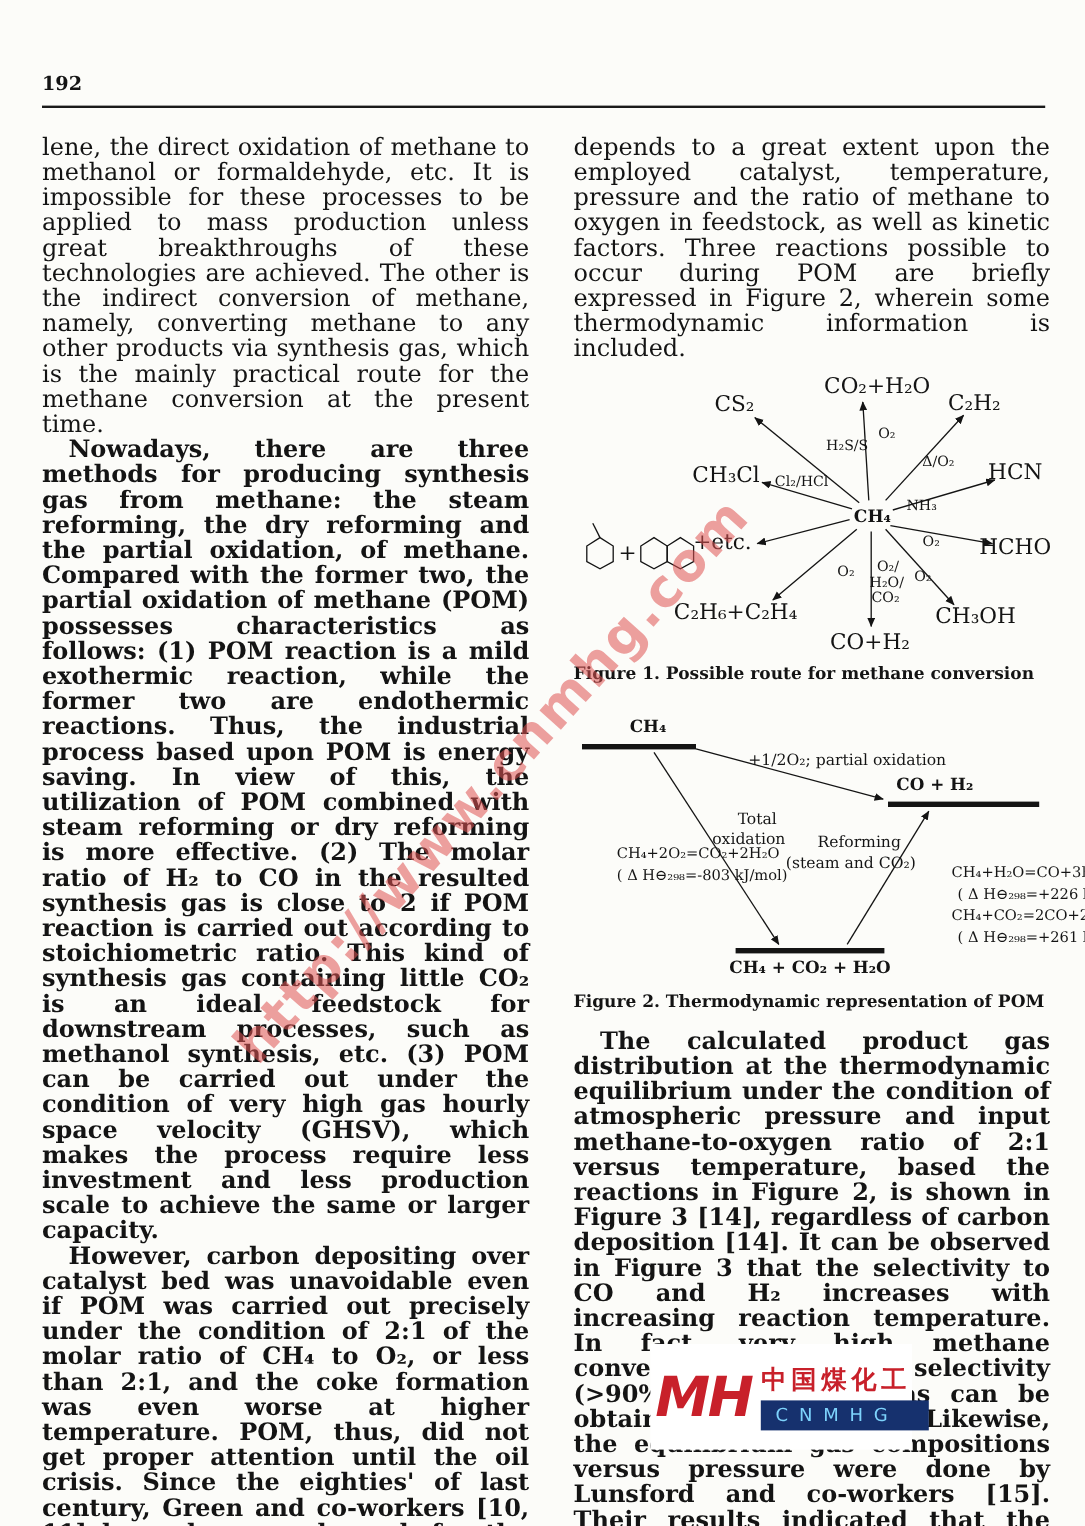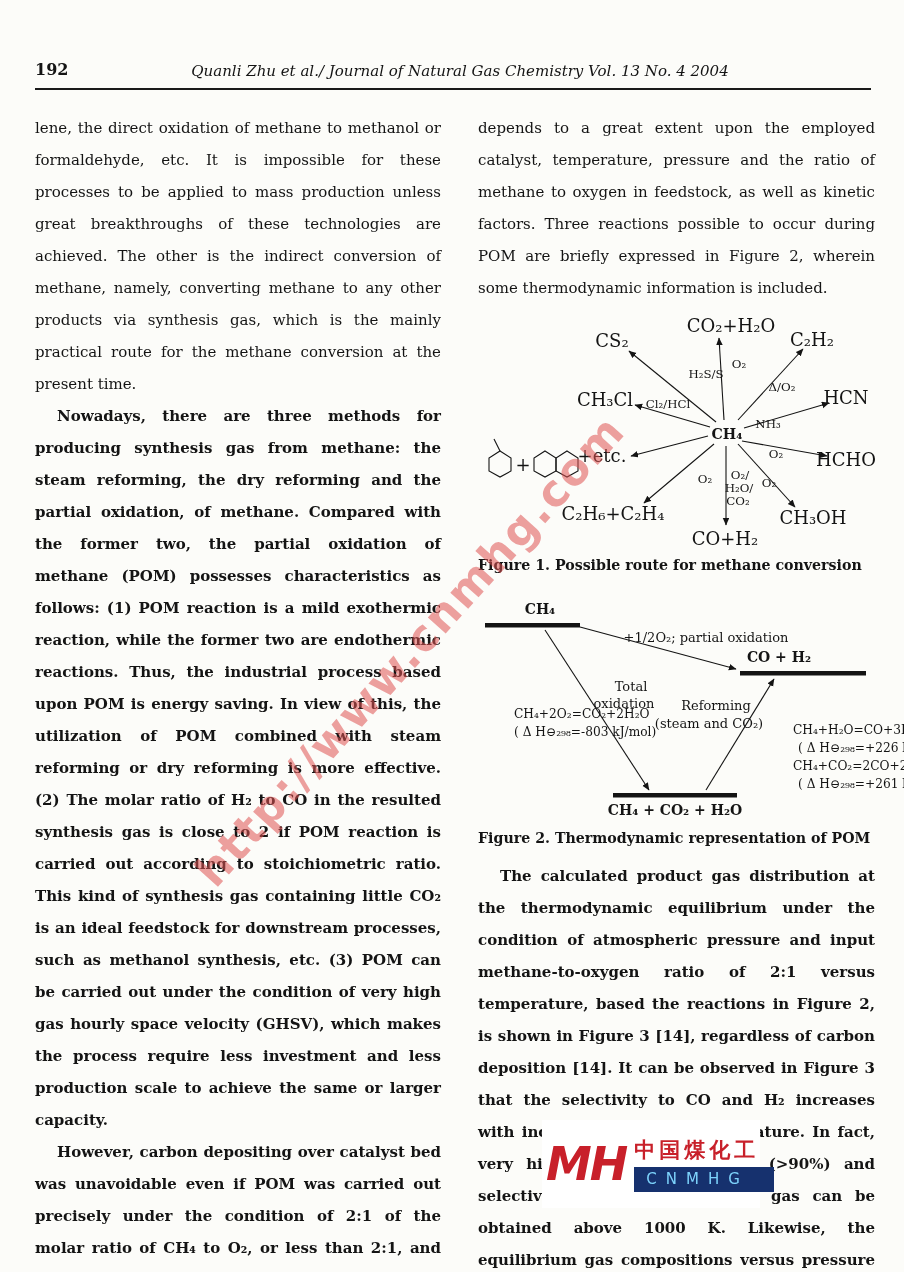--- a/index.html
+++ b/index.html
@@ -9,21 +9,21 @@
     overflow:hidden;
   }
   .page{position:absolute;inset:0;}
   .page-number{position:absolute;left:35px;top:60px;font-size:16px;font-weight:bold;}
   .running-header{position:absolute;left:110px;top:62px;width:700px;text-align:center;
     font-style:italic;font-size:15px;}
   .header-rule{position:absolute;left:35px;top:88px;width:836px;height:2px;background:#1a1a1a;}
   .col{position:absolute;top:112px;}
   .col-left{left:35px;width:406px;}
   .col-right{left:478px;width:397px;}
-  .par{margin:0;font-size:15px;line-height:32px;text-align:justify;}
+  .par{margin:0;font-size:20px;line-height:21px;text-align:justify;}
   .ind{text-indent:22px;font-weight:bold;}
   .section-heading{font-size:16px;font-weight:bold;margin:16px 0 10px 17px;line-height:24px;}
   .caption{font-weight:bold;font-size:14.2px;margin:4px 0 0 0;line-height:19px;}
   .fig{position:relative;width:397px;}
   .fig1{height:238px;margin-top:10px;}
   .fig2{height:228px;margin-top:22px;}
   .fig svg{position:absolute;left:0;top:0;}
   .fig .lbl{position:absolute;transform:translate(-50%,-50%);font-size:18px;white-space:nowrap;}
   .fig .lbl.sm{font-size:11.8px;}
   .fig .lbl.b{font-weight:bold;font-size:14.2px;}
@@ -51,21 +51,20 @@
     font-family:"DejaVu Sans","Liberation Sans",sans-serif;}
   .logo-en{background:#16316e;color:#7dd3fc;font-family:"DejaVu Sans","Liberation Sans",sans-serif;
     font-size:15px;letter-spacing:9px;padding:3px 10px 4px 12px;width:118px;}
 </style>
 </head>
 <body>
 
 <div class="page">
 
   <div class="page-number">192</div>
-  <div class="running-header">Quanli Zhu et al./ Journal of Natural Gas Chemistry Vol. 13 No. 4  2004</div>
   <div class="header-rule"></div>
 
   <div class="col col-left">
     <p class="par">lene, the direct oxidation of methane to methanol or formaldehyde, etc. It is impossible for these processes to be applied to mass production unless great breakthroughs of these technologies are achieved. The other is the indirect conversion of methane, namely, converting methane to any other products via synthesis gas, which is the mainly practical route for the methane conversion at the present time.</p>
     <p class="par ind">Nowadays, there are three methods for producing synthesis gas from methane: the steam reforming, the dry reforming and the partial oxidation, of methane. Compared with the former two, the partial oxidation of methane (POM) possesses characteristics as follows: (1) POM reaction is a mild exothermic reaction, while the former two are endothermic reactions. Thus, the industrial process based upon POM is energy saving. In view of this, the utilization of POM combined with steam reforming or dry reforming is more effective. (2) The molar ratio of H₂ to CO in the resulted synthesis gas is close to 2 if POM reaction is carried out according to stoichiometric ratio. This kind of synthesis gas containing little CO₂ is an ideal feedstock for downstream processes, such as methanol synthesis, etc. (3) POM can be carried out under the condition of very high gas hourly space velocity (GHSV), which makes the process require less investment and less production scale to achieve the same or larger capacity.</p>
     <p class="par ind">However, carbon depositing over catalyst bed was unavoidable even if POM was carried out precisely under the condition of 2:1 of the molar ratio of CH₄ to O₂, or less than 2:1, and the coke formation was even worse at higher temperature. POM, thus, did not get proper attention until the oil crisis. Since the eighties' of last century, Green and co-workers [10, 11] have done much work for the renaissance of study on POM. They used noble metals as POM catalysts, and obtained the synthesis gas with compositions close to thermodynamic equilibrium. POM is, henceforth, paid much attention in the catalytic cycle around the world.</p>
     <h2 class="section-heading">2. Brief thermodynamic analysis of methane partial oxidation</h2>
     <p class="par ind">Possible pathways via which methane is converted are shown in Figure 1. At high temperature, the main reaction products between methane and oxygen are, however, limited to CO, CO₂, H₂O and H₂, [12,13], apart from some intermediates. Product distribution</p>
   </div>
 

